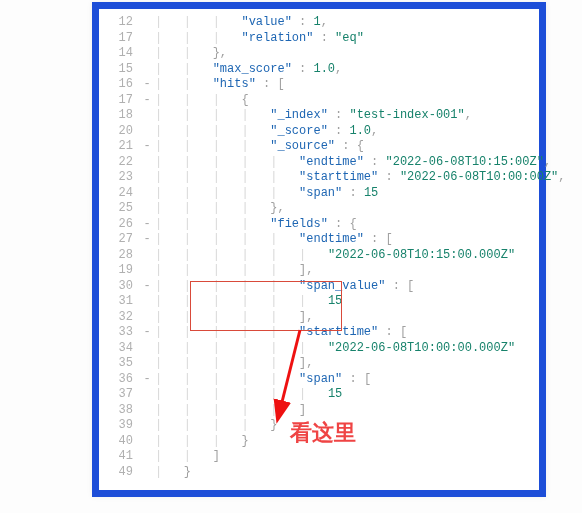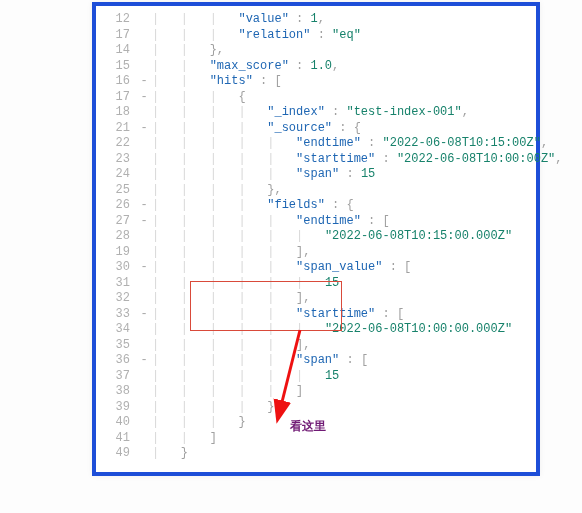--- a/index.html
+++ b/index.html
@@ -11,21 +11,21 @@
     width:582px;
     height:513px;
     position:relative;
     overflow:hidden;
   }
   .code-container{
     position:absolute;
     left:92px; top:2px;
     width:440px;
     background:#fff;
-    border:4px solid #1d4ed8;
+    border:7px solid #1d4ed8;
     box-shadow:0 0 6px rgba(0,0,0,0.06);
     padding:6px 0 10px 0;
   }
   .line{
     display:flex;
     align-items:flex-start;
     line-height:15.5px;
     white-space:pre;
   }
   .ln{
@@ -56,40 +56,41 @@
   .num{color:#17826b;}
   .box{
     position:absolute;
     border:1px solid #d94a3a;
     pointer-events:none;
   }
   .annotation{
     position:absolute;
     font-family:"Microsoft YaHei","PingFang SC",sans-serif;
     font-weight:700;
-    color:#701a75;
-    font-size:12px;
+    color:#ef4444;
+    font-size:22px;
     pointer-events:none;
   }
   svg.arrow{
     position:absolute;
     pointer-events:none;
   }
 </style>
 </head>
 <body>
 
 <div class="code-container" id="code">
     <div class="line"><span class="ln">12</span><span class="gut"></span><span class="code"><span class="guide">|   </span><span class="guide">|   </span><span class="guide">|   </span><span class="key">"value"</span><span class="punct"> : </span><span class="num">1</span><span class="punct">,</span></span></div>
     <div class="line"><span class="ln">17</span><span class="gut"></span><span class="code"><span class="guide">|   </span><span class="guide">|   </span><span class="guide">|   </span><span class="key">"relation"</span><span class="punct"> : </span><span class="str">"eq"</span></span></div>
     <div class="line"><span class="ln">14</span><span class="gut"></span><span class="code"><span class="guide">|   </span><span class="guide">|   </span><span class="punct">},</span></span></div>
     <div class="line"><span class="ln">15</span><span class="gut"></span><span class="code"><span class="guide">|   </span><span class="guide">|   </span><span class="key">"max_score"</span><span class="punct"> : </span><span class="num">1.0</span><span class="punct">,</span></span></div>
     <div class="line"><span class="ln">16</span><span class="gut">-</span><span class="code"><span class="guide">|   </span><span class="guide">|   </span><span class="key">"hits"</span><span class="punct"> : [</span></span></div>
     <div class="line"><span class="ln">17</span><span class="gut">-</span><span class="code"><span class="guide">|   </span><span class="guide">|   </span><span class="guide">|   </span><span class="punct">{</span></span></div>
     <div class="line"><span class="ln">18</span><span class="gut"></span><span class="code"><span class="guide">|   </span><span class="guide">|   </span><span class="guide">|   </span><span class="guide">|   </span><span class="key">"_index"</span><span class="punct"> : </span><span class="str">"test-index-001"</span><span class="punct">,</span></span></div>
+    <div class="line"><span class="ln">20</span><span class="gut"></span><span class="code"><span class="guide">|   </span><span class="guide">|   </span><span class="guide">|   </span><span class="guide">|   </span><span class="key">"_score"</span><span class="punct"> : </span><span class="num">1.0</span><span class="punct">,</span></span></div>
     <div class="line"><span class="ln">21</span><span class="gut">-</span><span class="code"><span class="guide">|   </span><span class="guide">|   </span><span class="guide">|   </span><span class="guide">|   </span><span class="key">"_source"</span><span class="punct"> : {</span></span></div>
     <div class="line"><span class="ln">22</span><span class="gut"></span><span class="code"><span class="guide">|   </span><span class="guide">|   </span><span class="guide">|   </span><span class="guide">|   </span><span class="guide">|   </span><span class="key">"endtime"</span><span class="punct"> : </span><span class="str">"2022-06-08T10:15:00Z"</span><span class="punct">,</span></span></div>
     <div class="line"><span class="ln">23</span><span class="gut"></span><span class="code"><span class="guide">|   </span><span class="guide">|   </span><span class="guide">|   </span><span class="guide">|   </span><span class="guide">|   </span><span class="key">"starttime"</span><span class="punct"> : </span><span class="str">"2022-06-08T10:00:00Z"</span><span class="punct">,</span></span></div>
     <div class="line"><span class="ln">24</span><span class="gut"></span><span class="code"><span class="guide">|   </span><span class="guide">|   </span><span class="guide">|   </span><span class="guide">|   </span><span class="guide">|   </span><span class="key">"span"</span><span class="punct"> : </span><span class="num">15</span></span></div>
     <div class="line"><span class="ln">25</span><span class="gut"></span><span class="code"><span class="guide">|   </span><span class="guide">|   </span><span class="guide">|   </span><span class="guide">|   </span><span class="punct">},</span></span></div>
     <div class="line"><span class="ln">26</span><span class="gut">-</span><span class="code"><span class="guide">|   </span><span class="guide">|   </span><span class="guide">|   </span><span class="guide">|   </span><span class="key">"fields"</span><span class="punct"> : {</span></span></div>
     <div class="line"><span class="ln">27</span><span class="gut">-</span><span class="code"><span class="guide">|   </span><span class="guide">|   </span><span class="guide">|   </span><span class="guide">|   </span><span class="guide">|   </span><span class="key">"endtime"</span><span class="punct"> : [</span></span></div>
     <div class="line"><span class="ln">28</span><span class="gut"></span><span class="code"><span class="guide">|   </span><span class="guide">|   </span><span class="guide">|   </span><span class="guide">|   </span><span class="guide">|   </span><span class="guide">|   </span><span class="str">"2022-06-08T10:15:00.000Z"</span></span></div>
     <div class="line"><span class="ln">19</span><span class="gut"></span><span class="code"><span class="guide">|   </span><span class="guide">|   </span><span class="guide">|   </span><span class="guide">|   </span><span class="guide">|   </span><span class="punct">],</span></span></div>
     <div class="line"><span class="ln">30</span><span class="gut">-</span><span class="code"><span class="guide">|   </span><span class="guide">|   </span><span class="guide">|   </span><span class="guide">|   </span><span class="guide">|   </span><span class="key">"span_value"</span><span class="punct"> : [</span></span></div>

